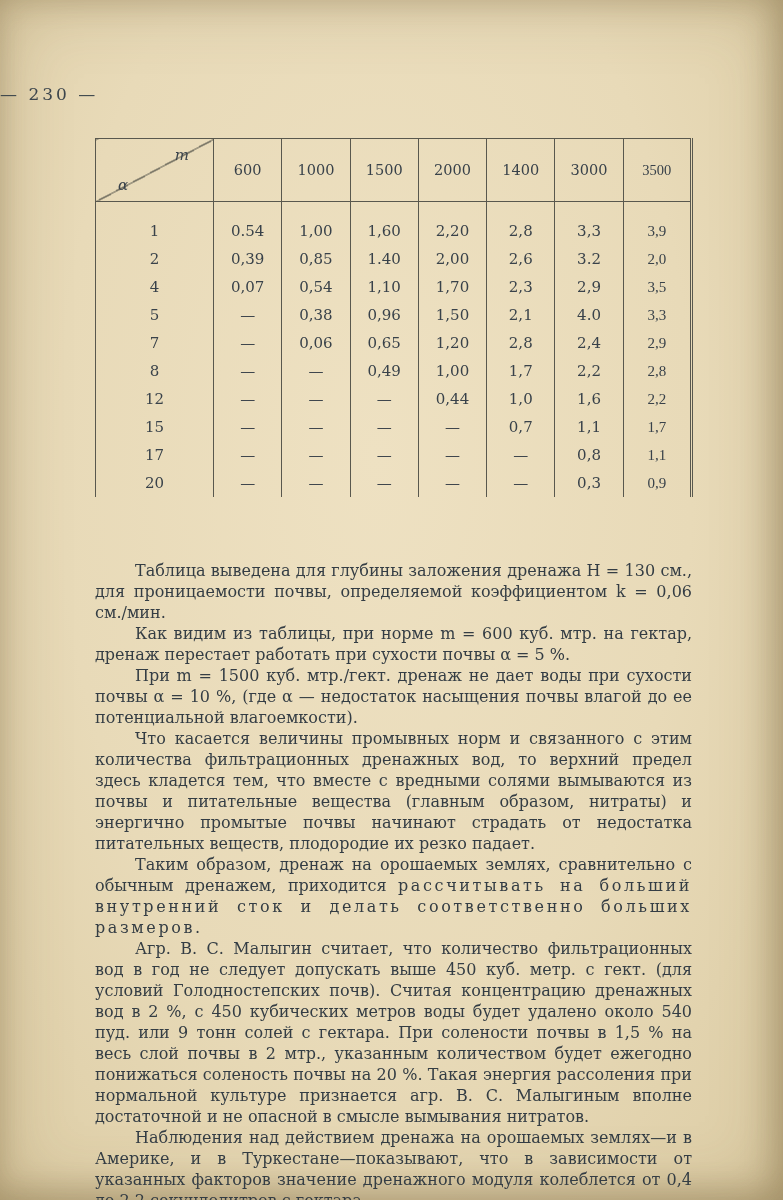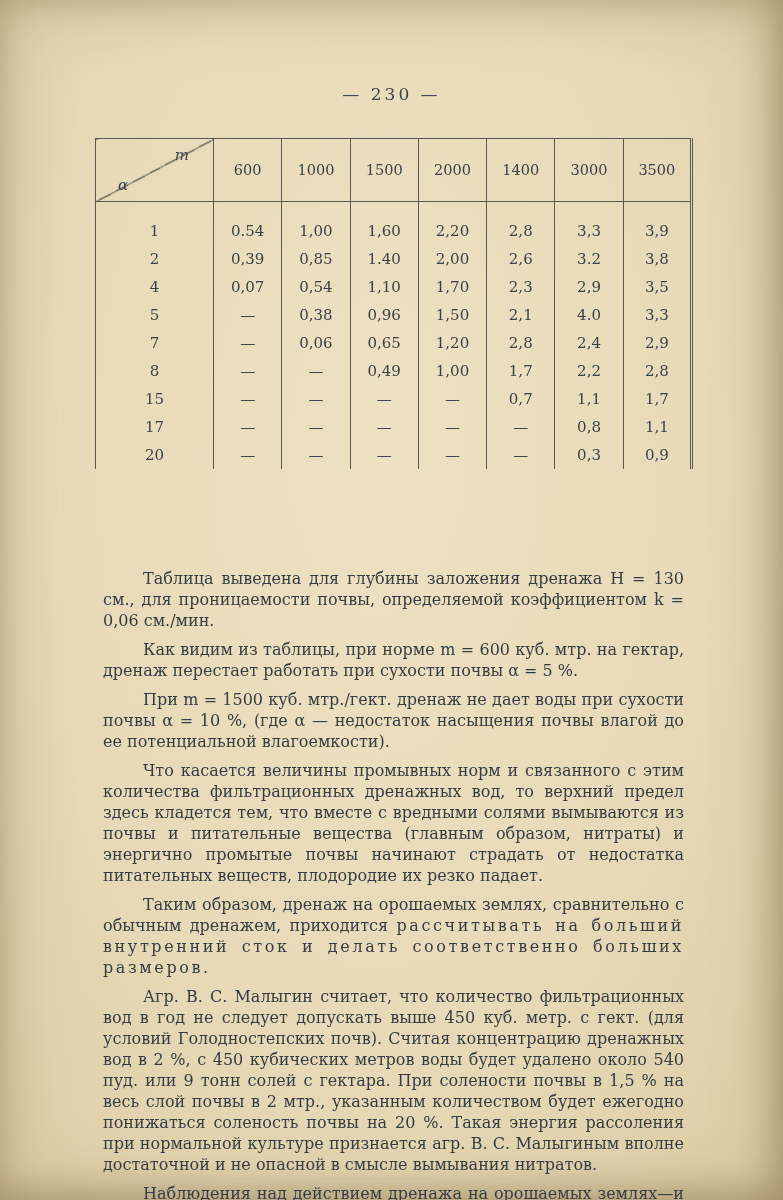--- a/index.html
+++ b/index.html
@@ -11,33 +11,33 @@
     position:relative;
     overflow:hidden;
   }
   .page{
     position:absolute;inset:0;
     background:radial-gradient(ellipse at 48% 38%, #eee1c2 0%, #e8dab8 55%, #dccca4 100%);
     box-shadow:inset 0 0 70px rgba(110,85,40,.28), inset -14px 0 30px rgba(90,70,35,.18), inset 0 -12px 28px rgba(90,70,35,.15);
   }
   .page-number{
     position:absolute;top:84px;left:0;width:100%;
-    text-align:center;font-size:17px;letter-spacing:3px;color:#3c454c;
+    text-align:left;font-size:17px;letter-spacing:3px;color:#3c454c;
   }
   .table-wrap{
     position:absolute;left:95px;top:138px;width:598px;
   }
   table.tbl{
     width:100%;border-collapse:collapse;table-layout:fixed;color:#39424a;
   }
   .tbl th,.tbl td{
     border-left:1px solid #59584e;font-weight:normal;padding:0;text-align:center;
     background:transparent;
   }
-  .tbl .last{border-right:3px double #59584e;}
+  .tbl .last{border-right:3px double #59584e;font-family:Liberation Serif, serif;}
   .header-row th{
     border-top:1px solid #59584e;border-bottom:1px solid #59584e;
     height:62px;font-size:14.5px;vertical-align:middle;
   }
   th.corner{
     position:relative;
     background:linear-gradient(to bottom right,
       transparent calc(50% - 0.6px),
       #59584e calc(50% - 0.6px),
       #59584e calc(50% + 0.6px),
@@ -45,21 +45,21 @@
   }
   .corner-m{position:absolute;top:7px;right:24px;font-style:italic;font-size:15px;}
   .corner-a{position:absolute;bottom:7px;left:22px;font-style:italic;font-size:15px;}
   .spacer-row td{height:15px;}
   .data-row td{height:28px;font-size:15px;vertical-align:middle;}
   .data-row td.alpha{font-size:15px;}
   .text-block{
     position:absolute;left:95px;top:560px;width:597px;
     font-size:16px;line-height:21px;text-align:justify;color:#343d44;
   }
-  .para{margin:8px;text-indent:40px;}
+  .para{margin:0;text-indent:40px;}
   .spaced{letter-spacing:2.6px;}
 </style>
 </head>
 <body>
 
 <div class="page">
 
   <div class="page-number">— 230 —</div>
 
   <div class="table-wrap">
@@ -113,21 +113,21 @@
             <td class="last">3,9</td>
           </tr>
           <tr class="data-row">
             <td class="alpha">2</td>
             <td>0,39</td>
             <td>0,85</td>
             <td>1.40</td>
             <td>2,00</td>
             <td>2,6</td>
             <td>3.2</td>
-            <td class="last">3,8</td>
+            <td class="last">2,0</td>
           </tr>
           <tr class="data-row">
             <td class="alpha">4</td>
             <td>0,07</td>
             <td>0,54</td>
             <td>1,10</td>
             <td>1,70</td>
             <td>2,3</td>
             <td>2,9</td>
             <td class="last">3,5</td>
@@ -156,20 +156,30 @@
             <td class="alpha">8</td>
             <td>—</td>
             <td>—</td>
             <td>0,49</td>
             <td>1,00</td>
             <td>1,7</td>
             <td>2,2</td>
             <td class="last">2,8</td>
           </tr>
           <tr class="data-row">
+            <td class="alpha">12</td>
+            <td>—</td>
+            <td>—</td>
+            <td>—</td>
+            <td>0,44</td>
+            <td>1,0</td>
+            <td>1,6</td>
+            <td class="last">2,2</td>
+          </tr>
+          <tr class="data-row">
             <td class="alpha">15</td>
             <td>—</td>
             <td>—</td>
             <td>—</td>
             <td>—</td>
             <td>0,7</td>
             <td>1,1</td>
             <td class="last">1,7</td>
           </tr>
           <tr class="data-row">

